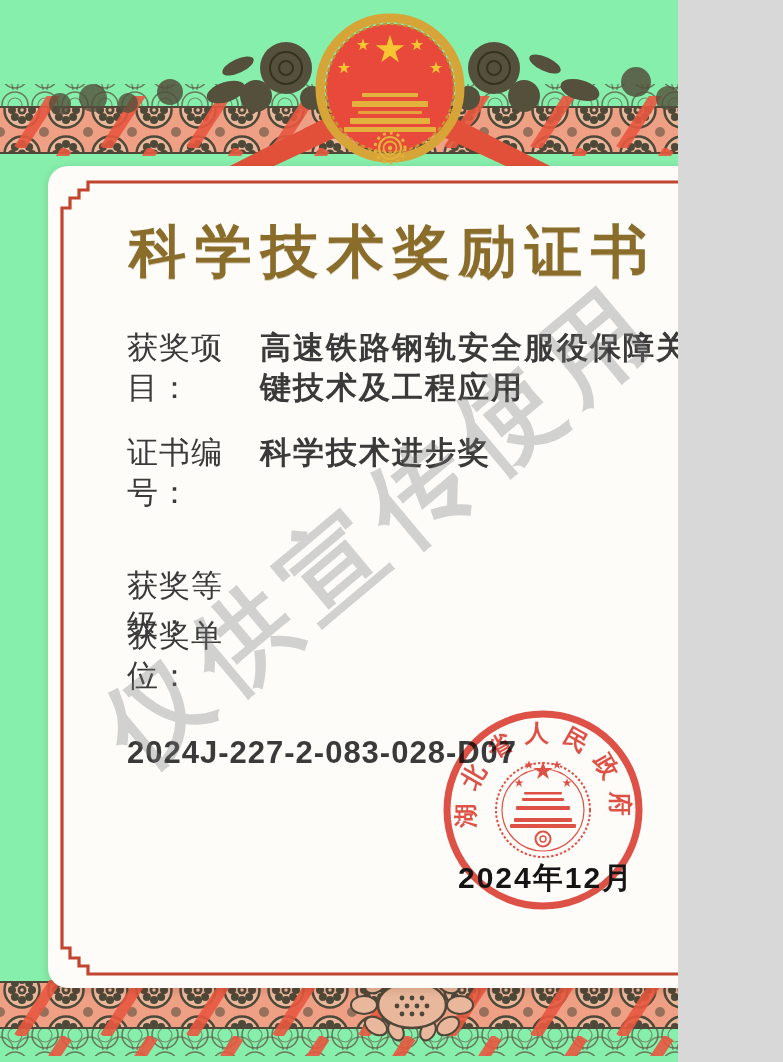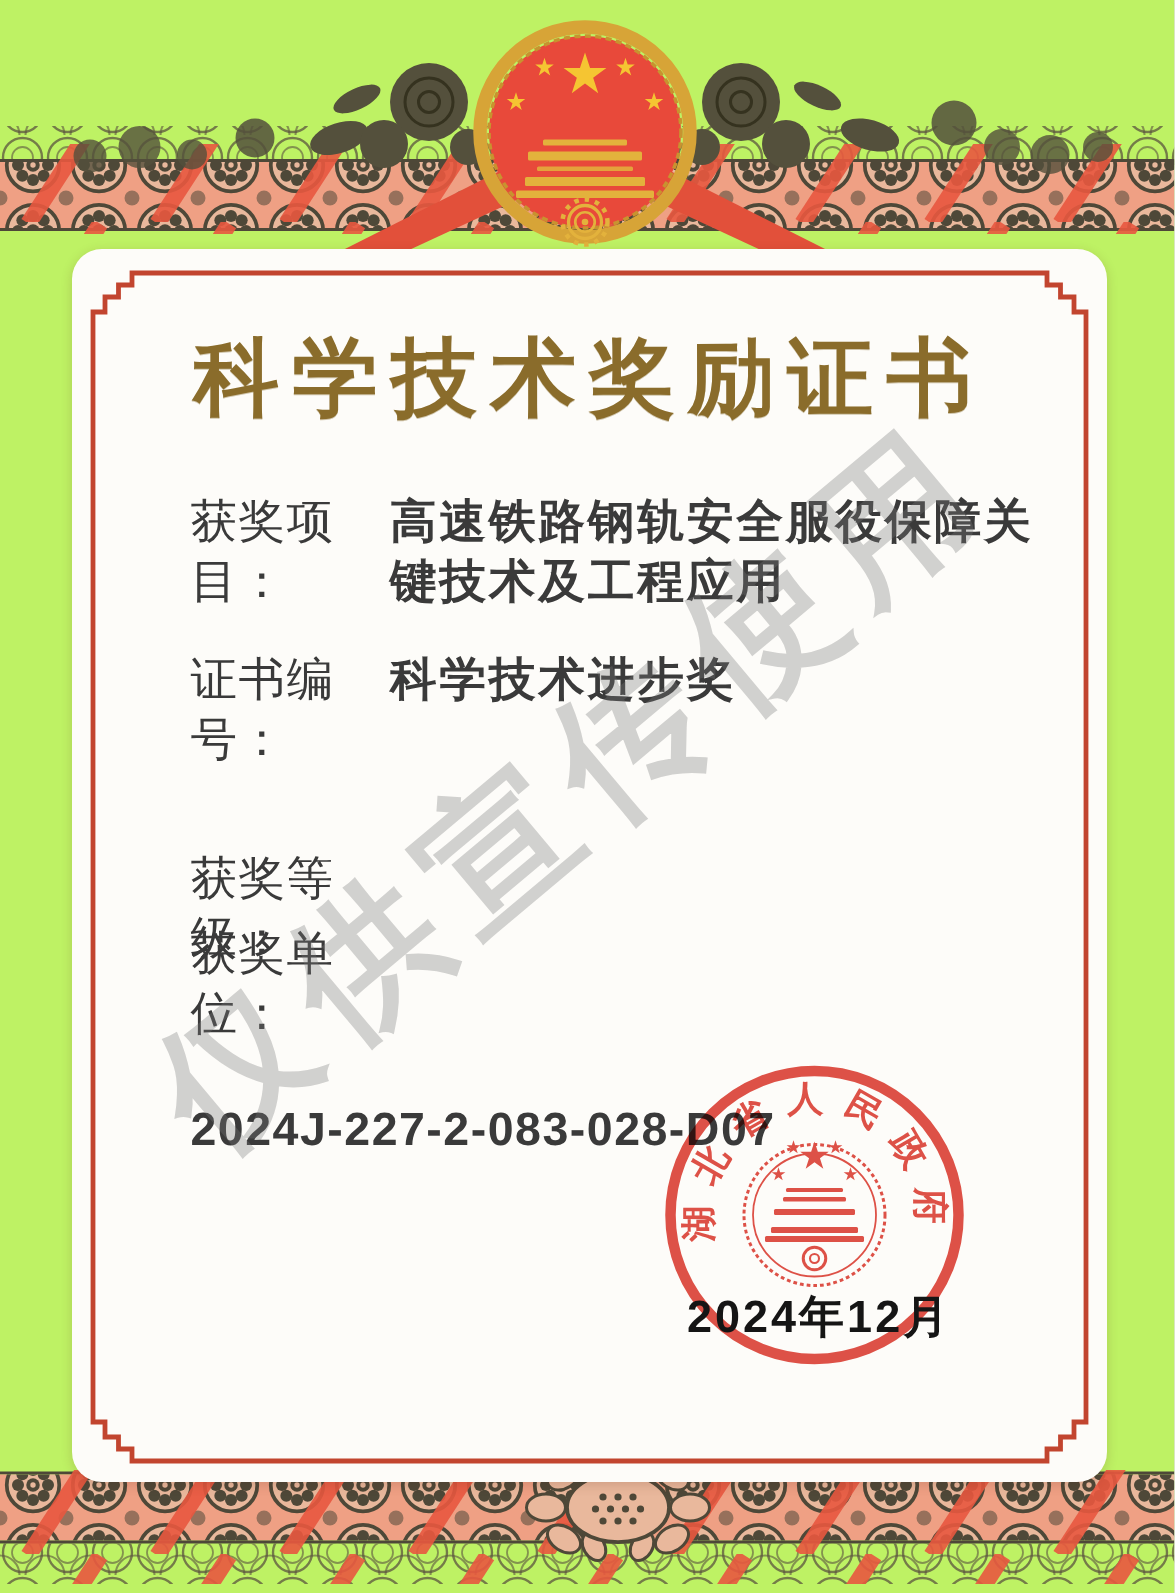--- a/index.html
+++ b/index.html
@@ -1,18 +1,18 @@
 <!DOCTYPE html>
 <html><head>
 <meta charset="utf-8">
 <style>
   html,body{margin:0;padding:0;background:#d8d8d8;}
   .canvas{
-    position:relative;width:783px;height:1062px;overflow:hidden;
-    background:#bef264;
+    position:relative;width:678px;height:1062px;overflow:hidden;
+    background:#86efac;
     font-family:"Liberation Sans","DejaVu Sans",sans-serif;
   }
   .decor,.frame,.sealsvg{position:absolute;left:0;top:0;width:783px;height:1062px;}
   .panel{
     position:absolute;left:48px;top:166px;width:690px;height:822px;
     background:#fdfcf9;border-radius:20px;
     box-shadow:0 2px 8px rgba(90,40,20,.18);
   }
   .title{
     position:absolute;left:48px;top:214px;width:690px;margin:0;

